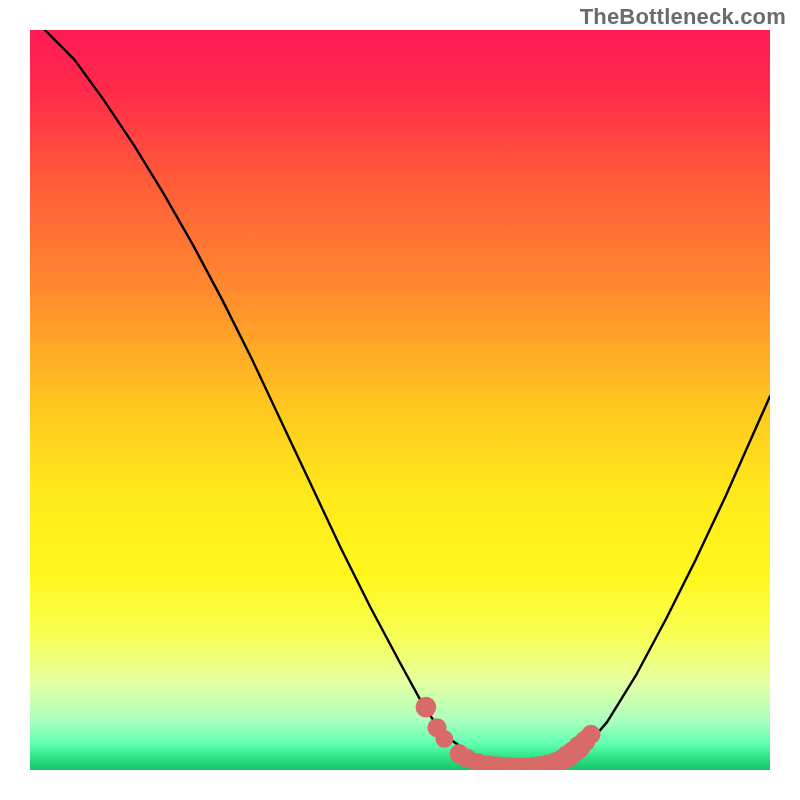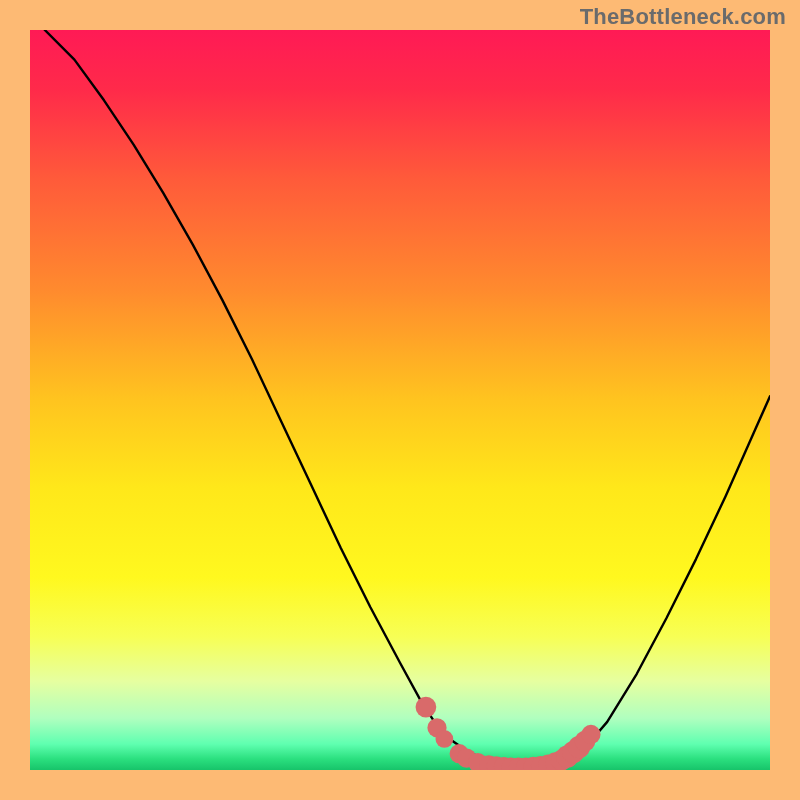--- a/index.html
+++ b/index.html
@@ -8,21 +8,21 @@
     width: 800px;
     height: 800px;
     background: #000;
     overflow: hidden;
     font-family: Arial, Helvetica, sans-serif;
   }
   .outer {
     position: relative;
     width: 800px;
     height: 800px;
-    background: #fdba74;
+    background: #ffffff;
   }
   .plot {
     position: absolute;
     left: 30px;
     top: 30px;
     width: 740px;
     height: 740px;
   }
   .watermark {
     position: absolute;

